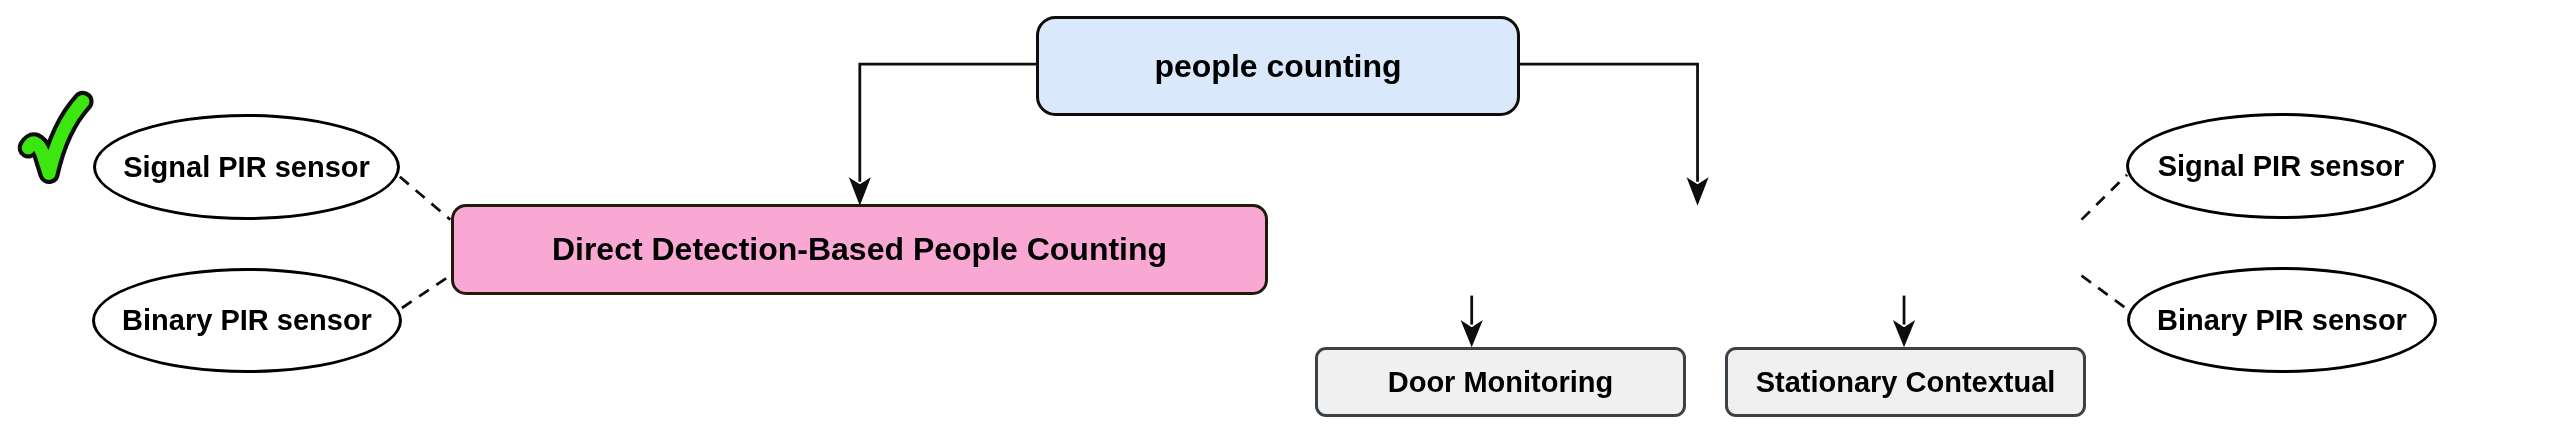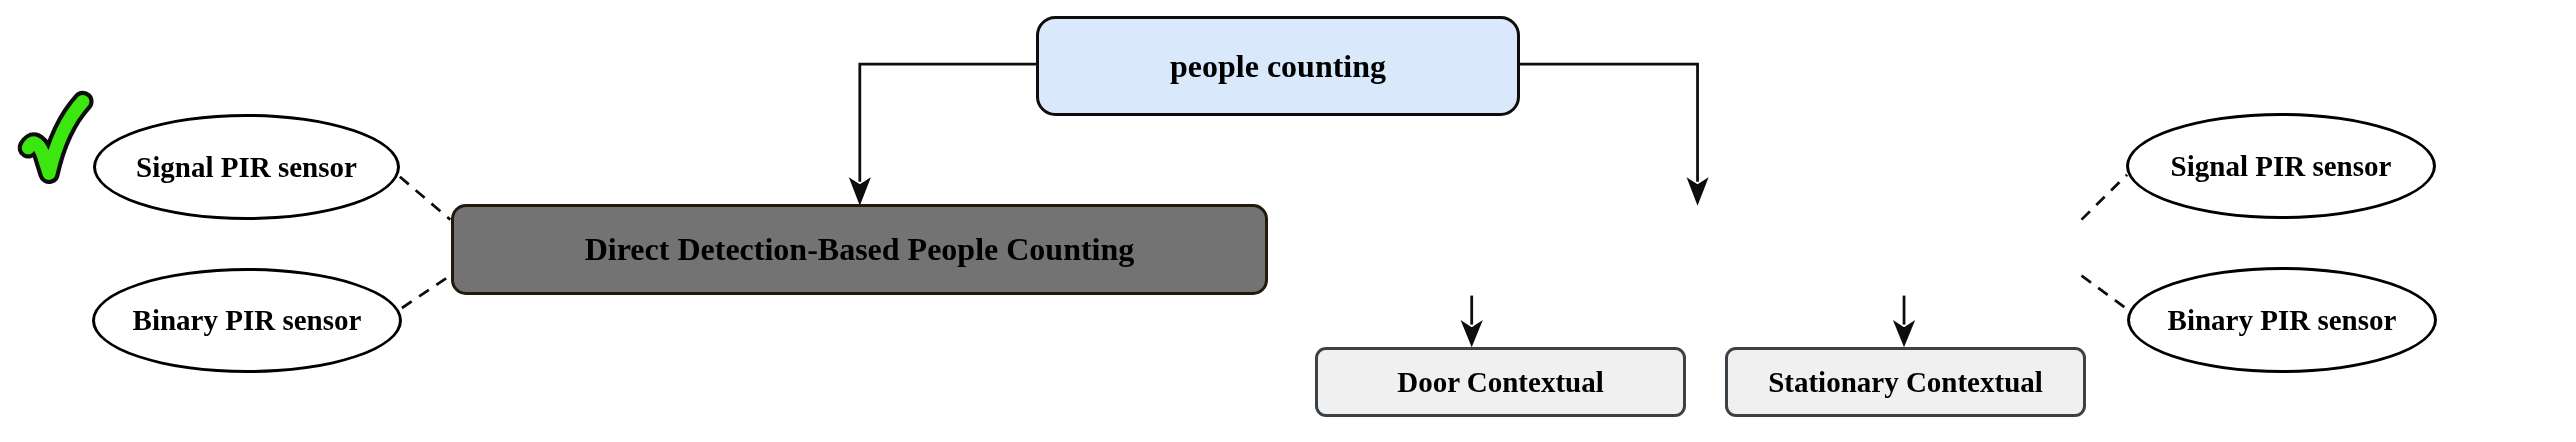--- a/index.html
+++ b/index.html
@@ -1,35 +1,35 @@
 <!DOCTYPE html>
 <html style="font-size:11px"><head>
 <meta charset="utf-8">
 <style>
   html,body{margin:0;padding:0;background:#ffffff;}
   #canvas{
     position:relative;
     width:2452px;height:442px;
     background:#ffffff;
-    font-family:Liberation Serif, serif;
+    font-family:Liberation Sans, sans-serif;
     overflow:hidden;
   }
   #wires{position:absolute;left:0;top:0;width:2576px;height:442px;z-index:0;}
   .node{
     position:absolute;z-index:1;box-sizing:border-box;
     display:flex;align-items:center;justify-content:center;
     text-align:center;font-weight:bold;color:#000;white-space:nowrap;
   }
   .root-box{
     left:1036px;top:16px;width:484px;height:100px;
     background:#dae8fc;border:3.5px solid #0d0d0d;border-radius:19.3px;
     font-size:32px;
   }
   .branch-box{
-    background:#737373;border:3.5px solid #211a0b;border-radius:15px;
+    background:#f9a8d4;border:3.5px solid #211a0b;border-radius:15px;
     font-size:32px;
   }
   .branch-direct{left:451px;top:204px;width:817px;height:91px;}
   .branch-contextual{left:1318px;top:204px;width:761px;height:91px;}
   .leaf-box{
     background:#f0f0f0;border:3.5px solid #3a4147;border-radius:11px;
     font-size:29px;
   }
   .leaf-door{left:1315px;top:347px;width:371px;height:70px;}
   .leaf-stationary{left:1725px;top:347px;width:361px;height:70px;}
@@ -87,21 +87,21 @@
   <div class="node root-box">
     <span>people counting</span>
   </div>
 
   <div class="node branch-box branch-direct">
     <span>Direct Detection-Based People Counting</span>
   </div>
 
 
   <div class="node leaf-box leaf-door">
-    <span>Door Contextual</span>
+    <span>Door Monitoring</span>
   </div>
 
   <div class="node leaf-box leaf-stationary">
     <span>Stationary Contextual</span>
   </div>
 
   <div class="node sensor-ellipse el-left-signal">
     <span>Signal PIR sensor</span>
   </div>
 

